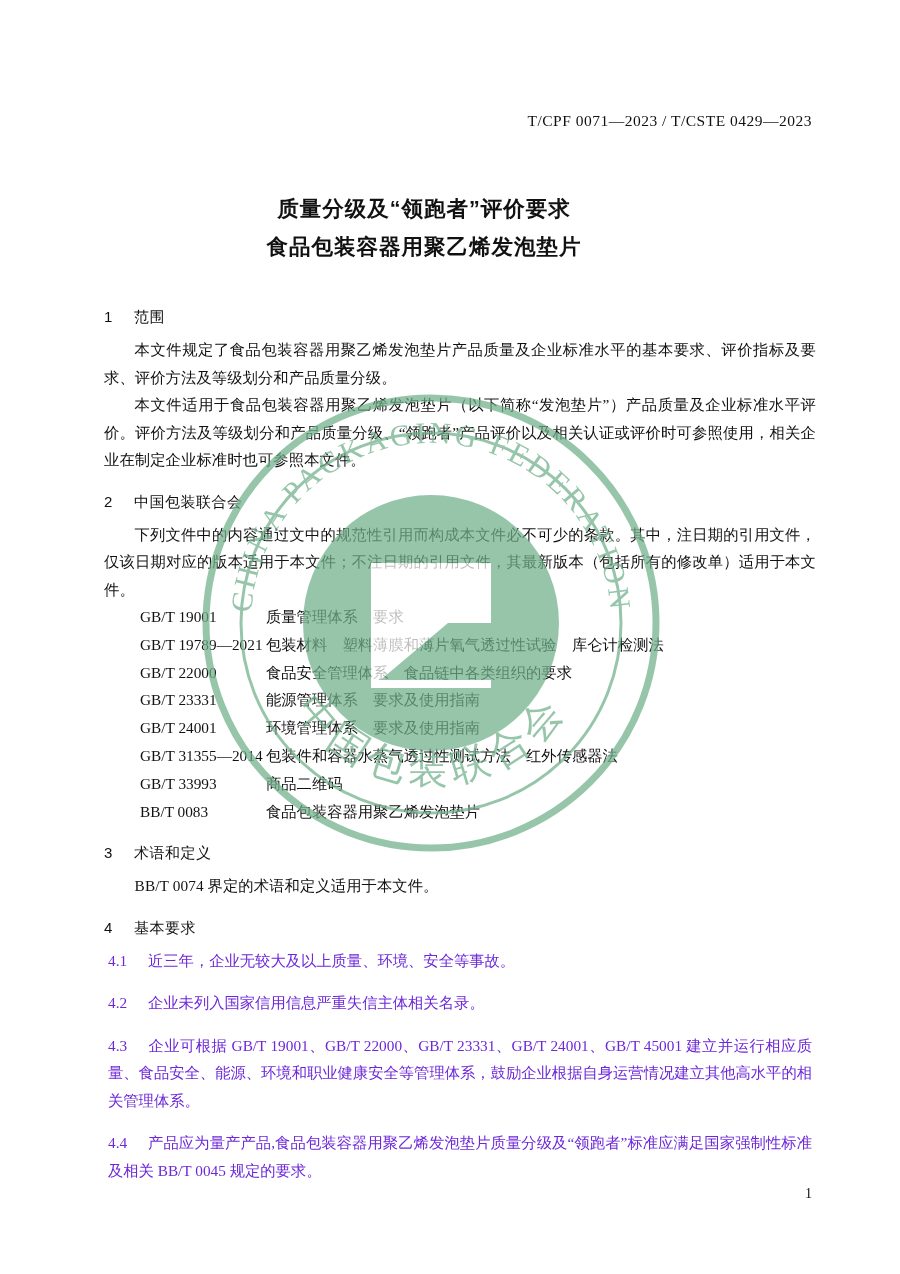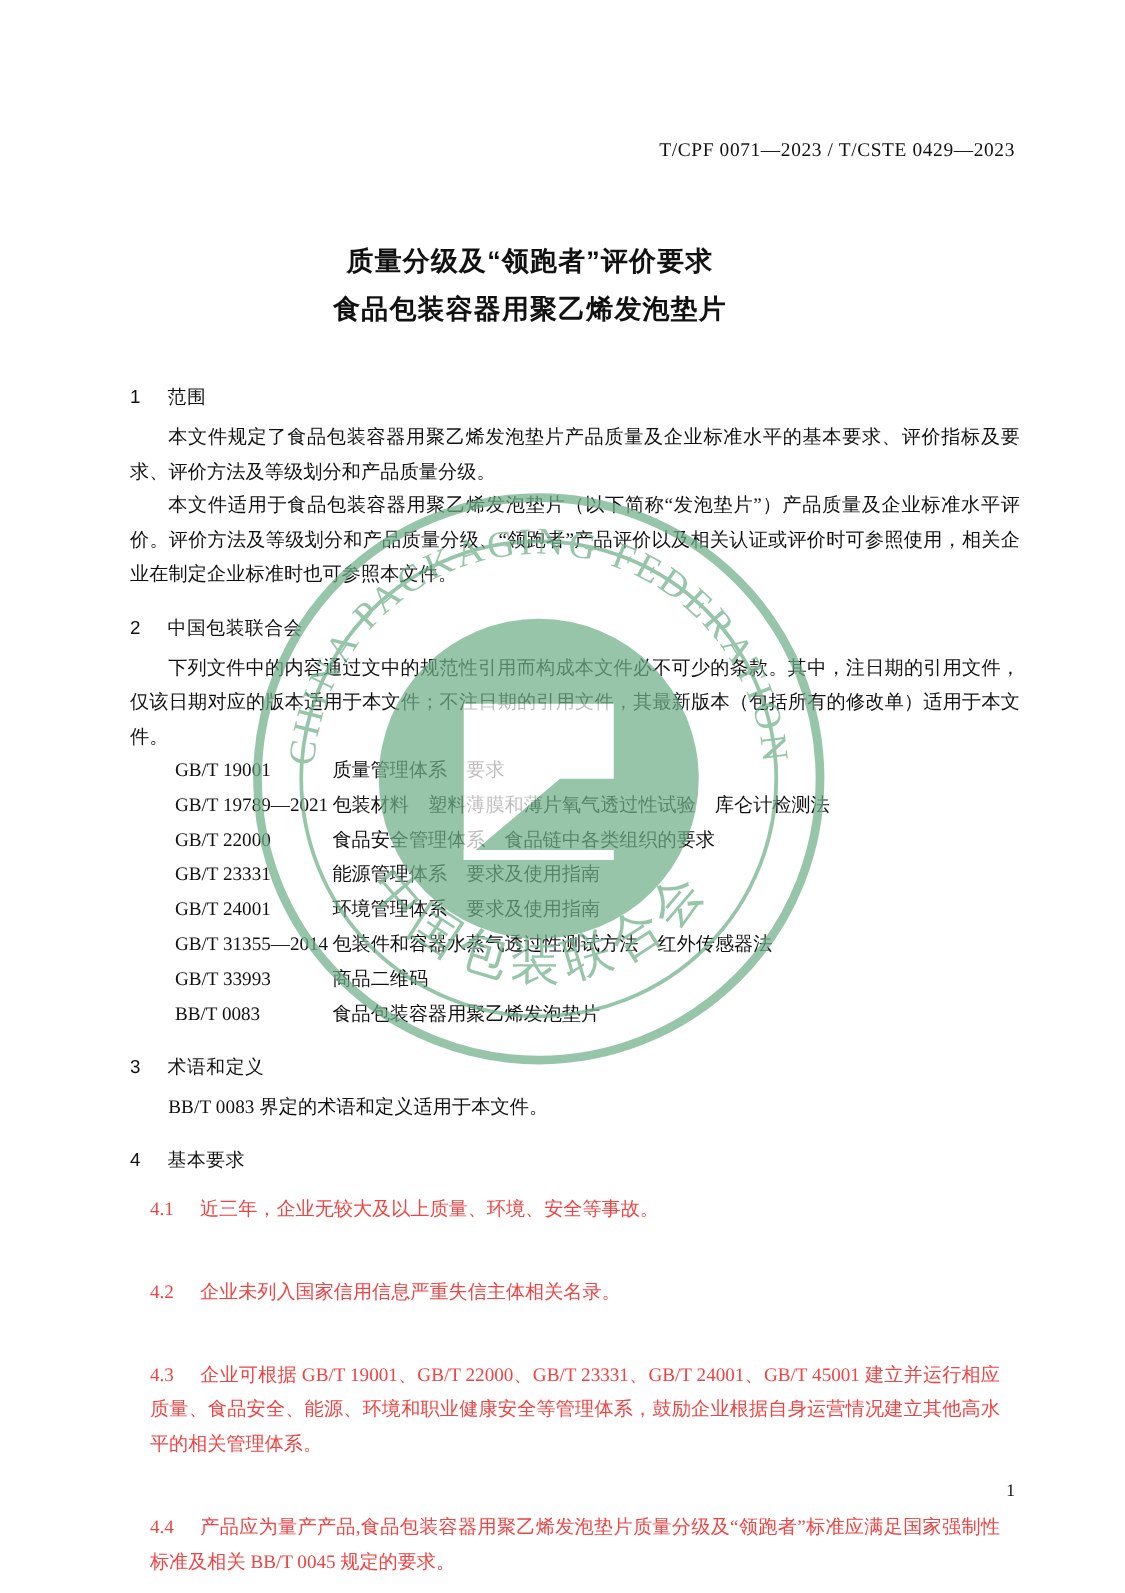--- a/index.html
+++ b/index.html
@@ -94,26 +94,26 @@
   }
   .ref-code {
     display: inline-block;
     min-width: 126px;
   }
   .ref-title {
     display: inline-block;
   }
 
   .clause {
-    margin: 16px;
+    margin: 4px;
     font-size: 15.3px;
     line-height: 27.5px;
     text-align: justify;
     text-justify: inter-ideograph;
-    color: #ef4444;
+    color: #6d28d9;
   }
   .clause-num {
     display: inline-block;
     width: 40px;
   }
   .clause-body { }
 
   .gap-s { height: 7px; }
 
   
@@ -169,21 +169,21 @@
       <li><span class="ref-code">GB/T 23331</span><span class="ref-title">能源管理体系　要求及使用指南</span></li>
       <li><span class="ref-code">GB/T 24001</span><span class="ref-title">环境管理体系　要求及使用指南</span></li>
       <li><span class="ref-code">GB/T 31355—2014</span><span class="ref-title">包装件和容器水蒸气透过性测试方法　红外传感器法</span></li>
       <li><span class="ref-code">GB/T 33993</span><span class="ref-title">商品二维码</span></li>
       <li><span class="ref-code">BB/T 0083</span><span class="ref-title">食品包装容器用聚乙烯发泡垫片</span></li>
     </ul>
 
     <h2 class="h2 sec-gap-before sec-gap-after">
       <span class="num">3</span><span>术语和定义</span>
     </h2>
-    <p class="para indent">BB/T 0083 界定的术语和定义适用于本文件。</p>
+    <p class="para indent">BB/T 0074 界定的术语和定义适用于本文件。</p>
 
     <h2 class="h2 sec-gap-before sec-gap-after">
       <span class="num">4</span><span>基本要求</span>
     </h2>
 
     <p class="clause">
       <span class="clause-num">4.1</span><span class="clause-body">近三年，企业无较大及以上质量、环境、安全等事故。</span>
     </p>
     <div class="gap-s"></div>
     <p class="clause">

